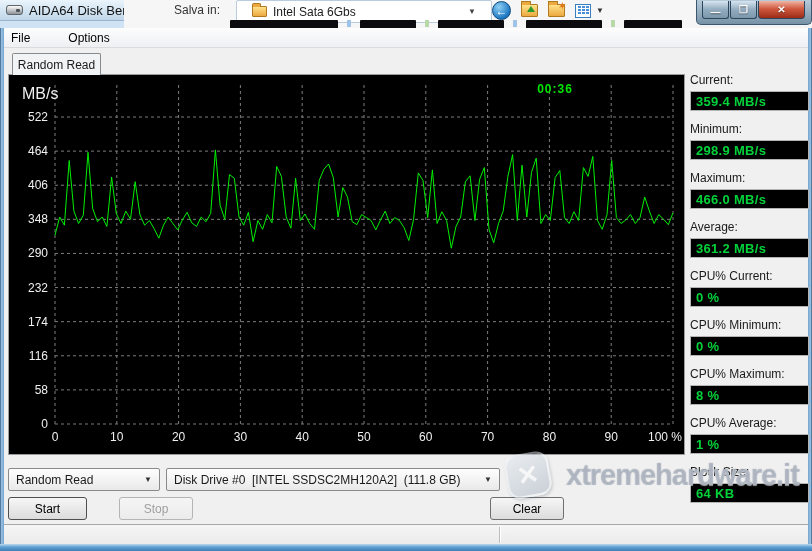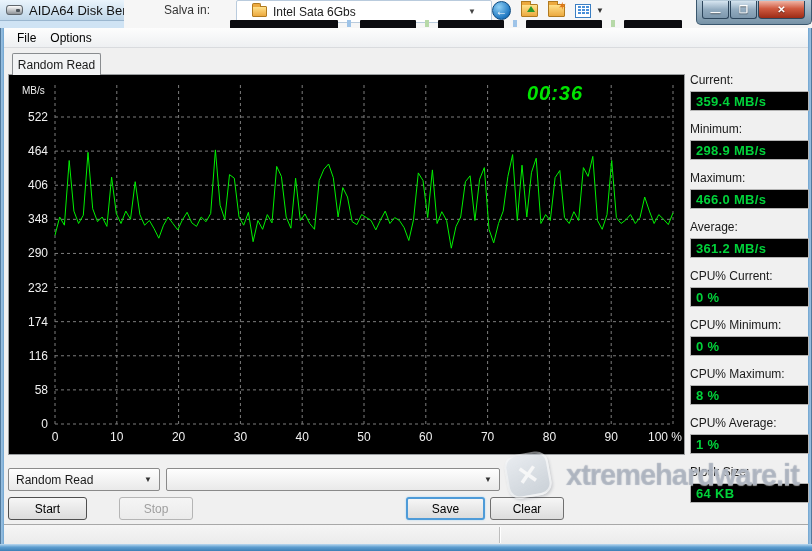--- a/index.html
+++ b/index.html
@@ -13,21 +13,21 @@
     background:linear-gradient(#eaf4fc,#bfd6e9); border-bottom:1px solid #9ab6cf;
     display:flex; align-items:center; gap:6px; padding-left:6px; font-size:13px; color:#111;
     white-space:nowrap; overflow:hidden; }
   .title-underlap { position:absolute; left:0; top:21px; width:124px; height:7px; background:#cfe3f4; }
   .disk-icon { width:17px; height:10px; border-radius:3px/4px; flex:0 0 auto;
     background:linear-gradient(#fdfdfd,#8f9499); border:1px solid #5f666c; position:relative; }
   .disk-icon::after { content:""; position:absolute; right:2px; top:3px; width:4px; height:3px;
     background:#4e555b; border-radius:1px; }
 
   .save-frag { position:absolute; left:124px; top:0; width:574px; height:28px; background:#f6f6f6; }
-  .salva-label { position:absolute; left:40px; top:3px; width:66px; text-align:left; color:#333; }
+  .salva-label { position:absolute; left:40px; top:3px; width:66px; text-align:center; color:#333; }
   .loc-combo { position:absolute; left:112px; top:0; width:256px; height:23px; background:#fff;
     border:1px solid #b9cbdd; border-radius:2px; display:flex; align-items:center; gap:6px; padding:0 15px; }
   .folder-icon { width:15px; height:11px; background:linear-gradient(#ffe18a,#eca93f);
     border:1px solid #b07a20; border-radius:1px; position:relative; flex:0 0 auto; }
   .folder-icon::before { content:""; position:absolute; left:-1px; top:-4px; width:7px; height:3px;
     background:#eca93f; border:1px solid #b07a20; border-bottom:none; border-radius:2px 2px 0 0; }
   .loc-arrow { margin-left:auto; font-size:8px; color:#444; }
   .tb-icons { position:absolute; left:368px; top:1px; display:flex; align-items:center; gap:10px; }
   .back-icon { width:19px; height:19px; border-radius:50%; color:#fff; font-weight:bold;
     background:radial-gradient(circle at 35% 30%, #8fd0f5, #1f78c2 70%, #0d4f8a);
@@ -64,33 +64,33 @@
 
   
   .b-left  { position:absolute; left:0;   top:28px; width:4px;  height:517px;
     background:linear-gradient(90deg,#2f587c,#9cc3e4 40%,#6ea3cf); }
   .b-right { position:absolute; left:808px; top:28px; width:4px; height:517px;
     background:linear-gradient(90deg,#6ea3cf,#9cc3e4 60%,#2f587c); }
   .b-bottom{ position:absolute; left:0; top:544px; width:812px; height:7px;
     background:linear-gradient(#bcd9ef,#5e9ed0 45%,#3d7fb5); }
   .menubar { position:absolute; left:4px; top:28px; width:804px; height:20px;
     background:linear-gradient(#fdfdfd,#eef0f2); border-bottom:1px solid #d9dbde;
-    display:flex; align-items:center; padding-left:6px; gap:0; }
+    display:flex; align-items:center; gap:24px; }
   .menu-item { padding:2px 7px; color:#000; }
   .client { position:absolute; left:4px; top:48px; width:804px; height:476px; background:#f0f0f0; }
 
   .tab { position:absolute; left:12px; top:53px; width:89px; height:22px; z-index:3;
     background:#f2f3f4; border:1px solid #898c8f; border-bottom:none; border-radius:2px 2px 0 0;
     display:flex; align-items:center; justify-content:center; }
   .tab-page { position:absolute; left:8px; top:74px; width:677px; height:381px; z-index:2;
     background:#000; border:1px solid #9a9d9f; }
   .chart-wrap { position:absolute; inset:0; }
-  .chart-ylabel { position:absolute; left:13px; top:10px; color:#f0f0f0; font-size:10px; }
+  .chart-ylabel { position:absolute; left:13px; top:10px; color:#f0f0f0; font-size:16px; }
   .chart-timer { position:absolute; left:486px; top:7px; width:120px; text-align:center;
-    font-size:20px; font-weight:bold; letter-spacing:1px;font-style:italic; }
+    font-size:12px; font-weight:bold; letter-spacing:1px; }
 
   
   .stat { position:absolute; left:690px; width:119px; }
   .stat-label { height:15px; margin-bottom:3px; color:#1a1a1a; }
   .stat-value { height:20px; background:#000; border:1px solid #b4b4b4; display:flex;
     align-items:center; padding-left:5px; font-weight:bold; font-size:13px; letter-spacing:.3px; }
   .st0{top:73px} .st1{top:122px} .st2{top:171px} .st3{top:220px} .st4{top:269px}
   .st5{top:318px} .st6{top:367px} .st7{top:416px} .st8{top:465px}
 
   
@@ -283,25 +283,25 @@
   <div class="stat st8">
     <div class="stat-label">Block Size:</div>
     <div class="stat-value green-val" style="color: rgb(0, 210, 58);">64 KB</div>
   </div>
 
   <div class="combo combo-test">
     <span class="txt">Random Read</span>
     <span class="arrow-box">▼</span>
   </div>
   <div class="combo combo-drive">
+    <span class="txt">Disk Drive #0  [INTEL SSDSC2MH120A2]  (111.8 GB)</span>
     <span class="arrow-box">▼</span>
   </div>
   <div class="btn btn-start">Start</div>
   <div class="btn btn-stop">Stop</div>
-  <div class="btn btn-save">Save</div>
   <div class="btn btn-clear">Clear</div>
 
   <div class="statusbar">
     <span class="status-div"></span>
   </div>
 
   <div class="watermark">
     <span class="wm-logo">✕</span>
     <span class="wm-text">xtremehardware.it</span>
   </div>

